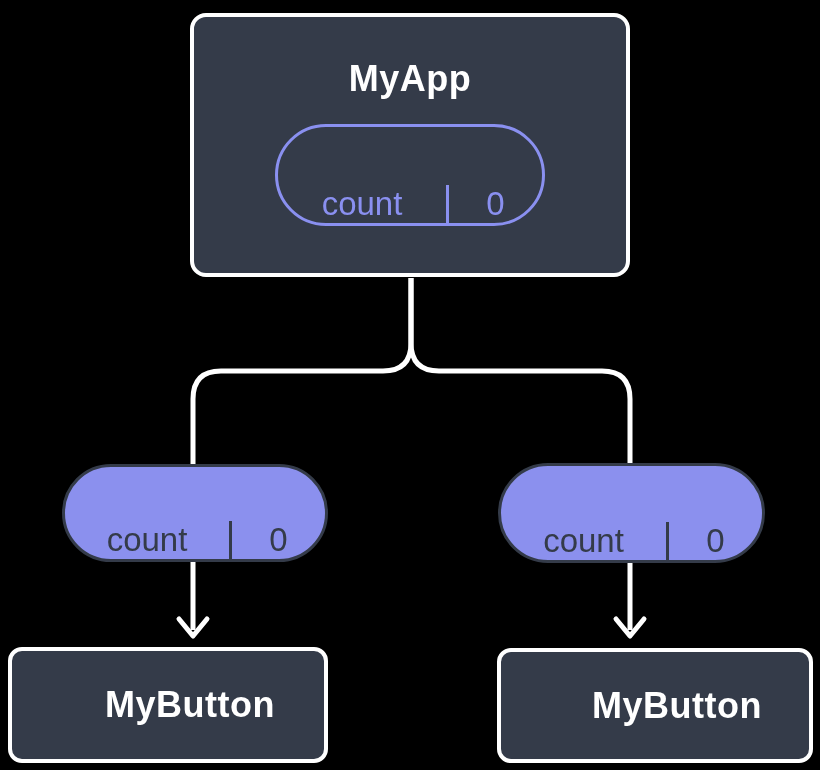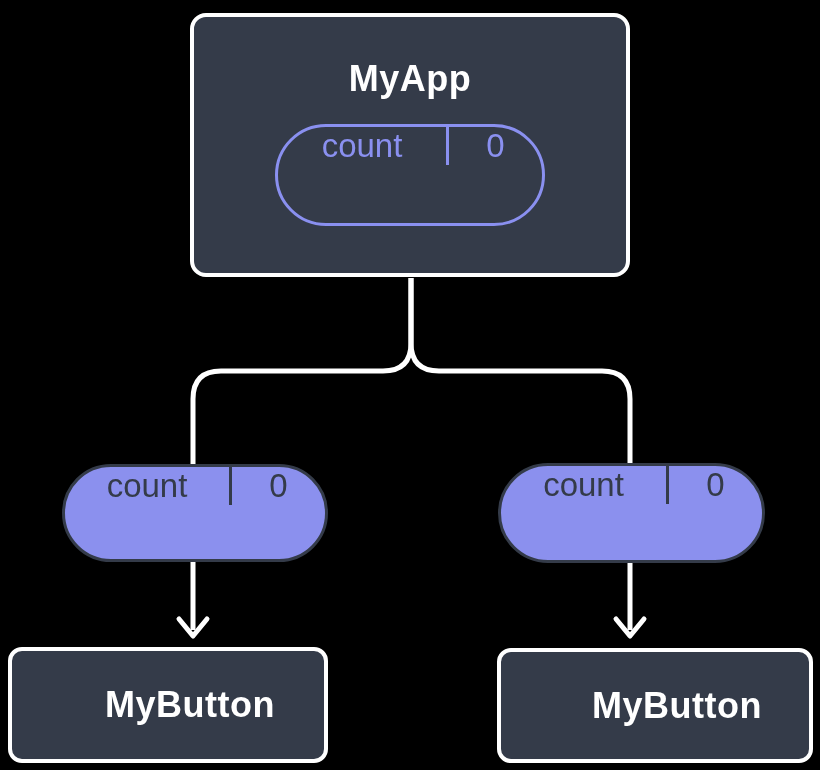--- a/index.html
+++ b/index.html
@@ -58,21 +58,21 @@
   .card-title {
     color: #FFFFFF;
     font-size: 36px;
     font-weight: 700;
     line-height: 1.2;
     letter-spacing: 0.5px;
   }
   .pill {
     box-sizing: border-box;
     display: flex;
-    align-items: flex-start;
+    align-items: flex-end;
     border-radius: 999px;
     overflow: hidden;
     font-size: 33px;
     font-weight: 400;
   }
   .pill .seg {
     display: flex;
     align-items: center;
     justify-content: center;
   }

